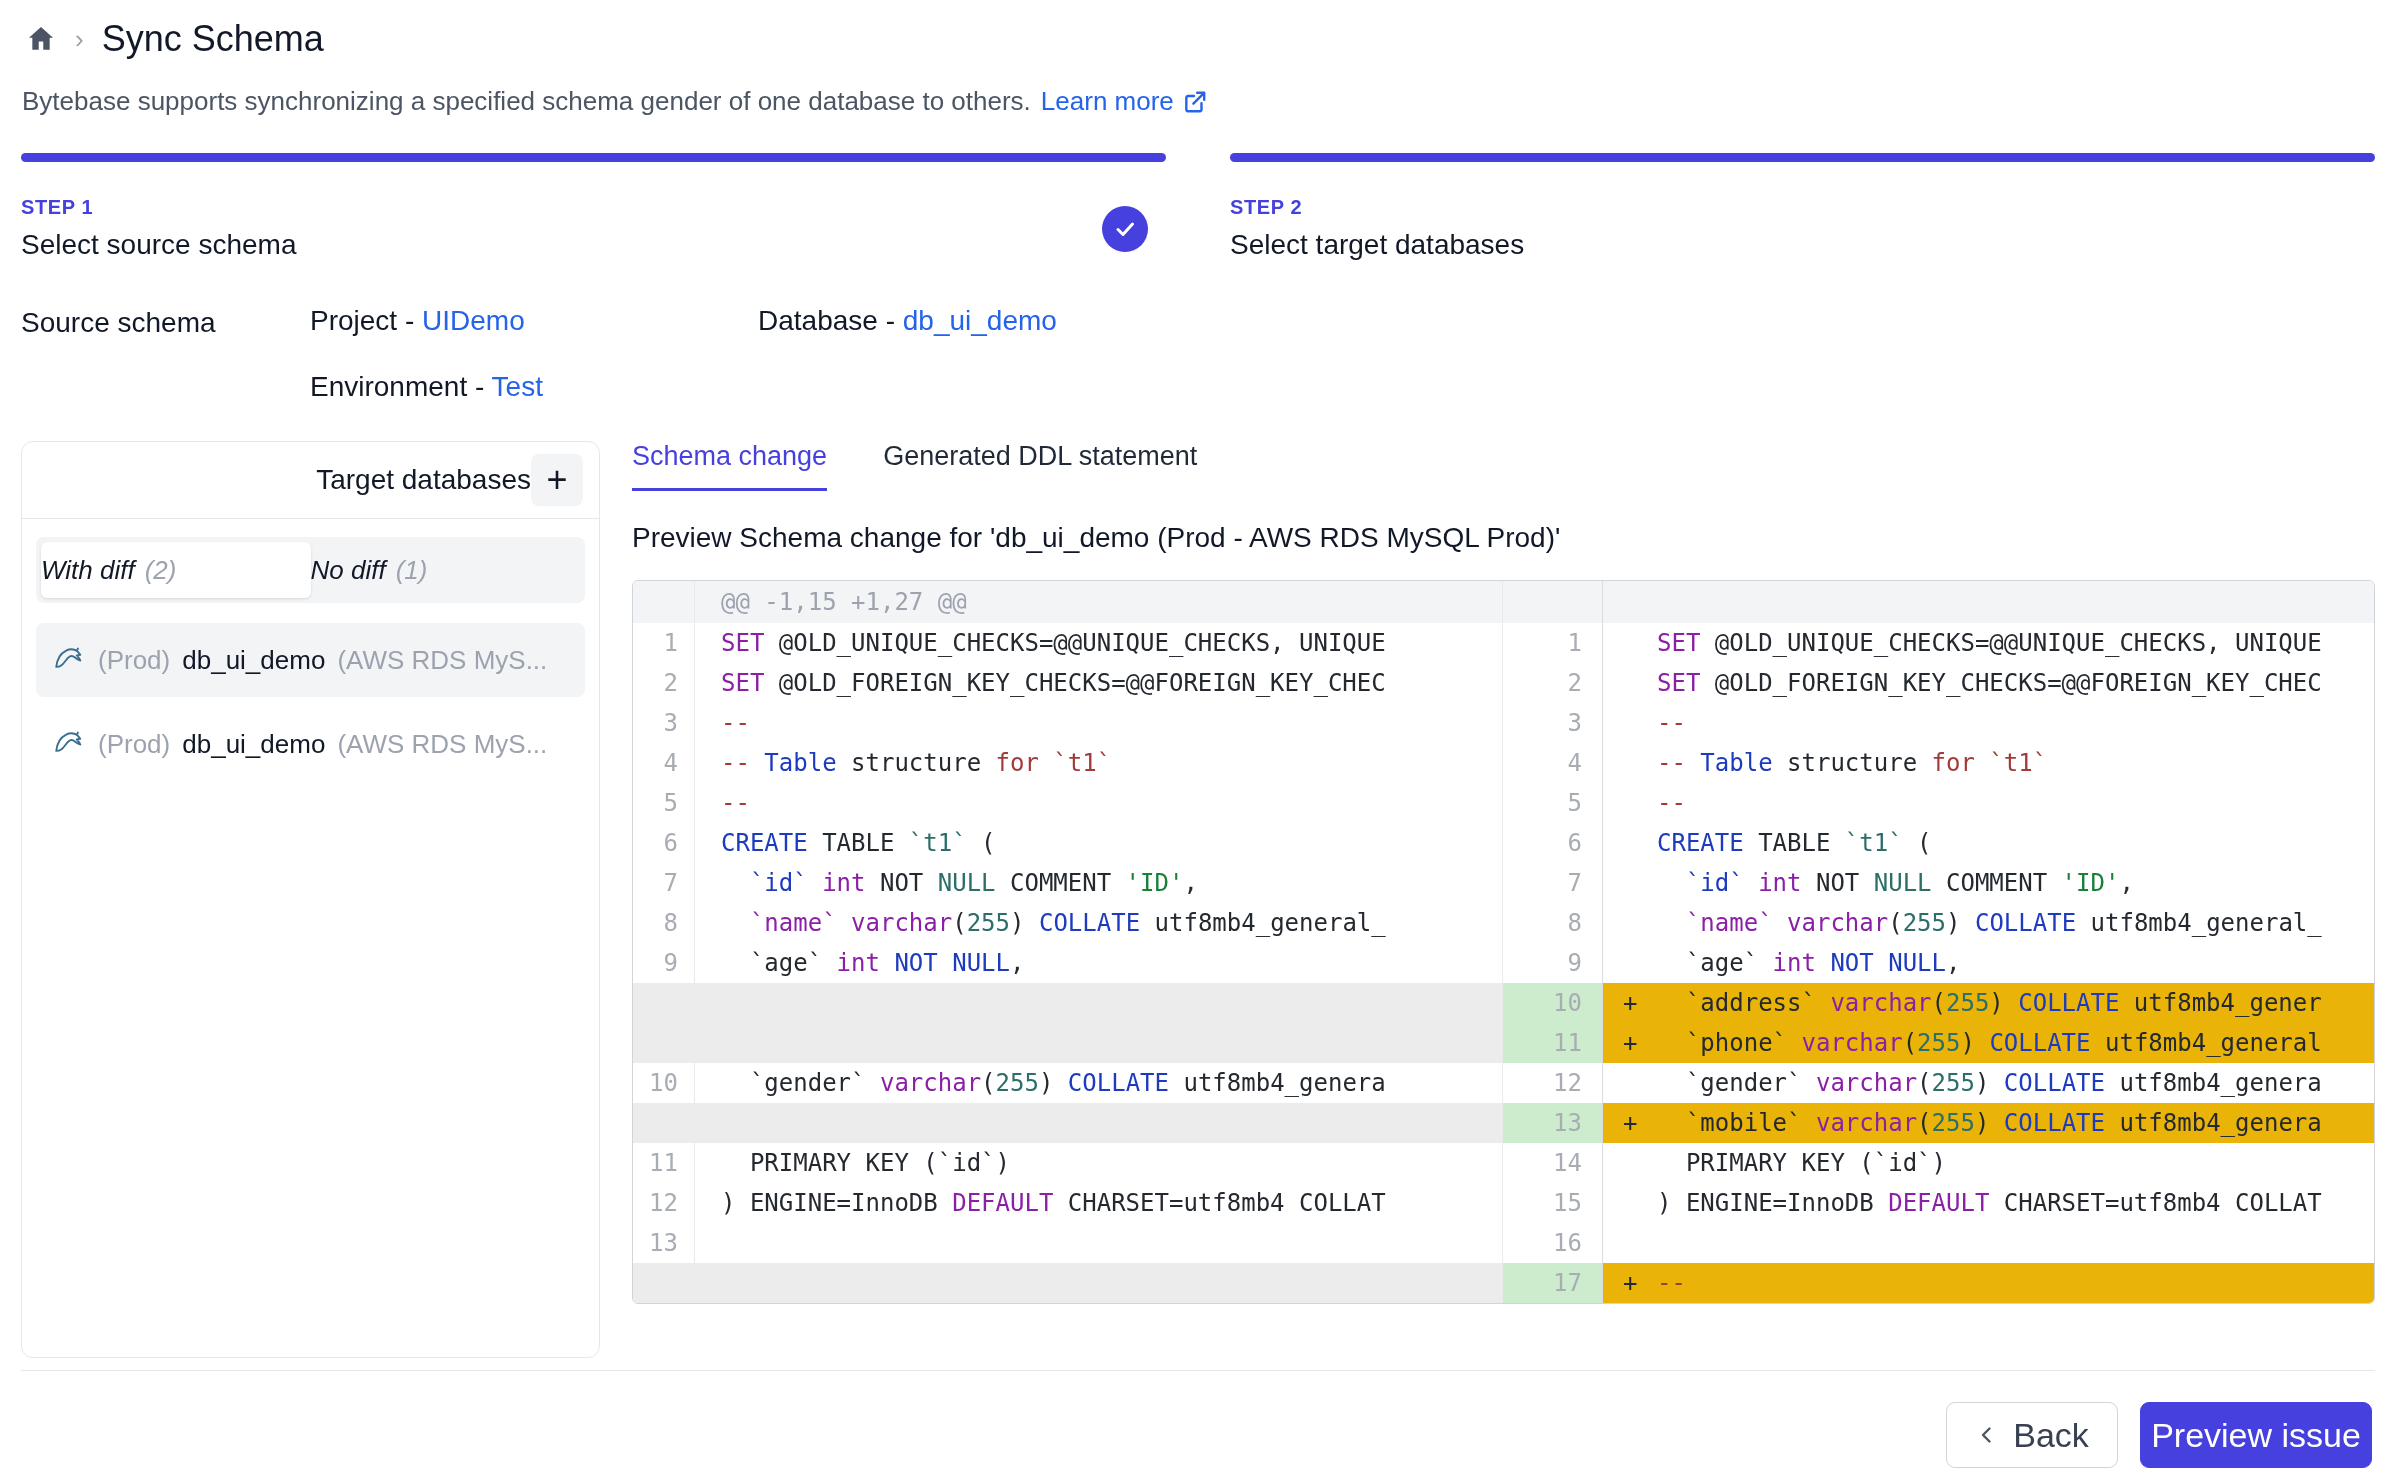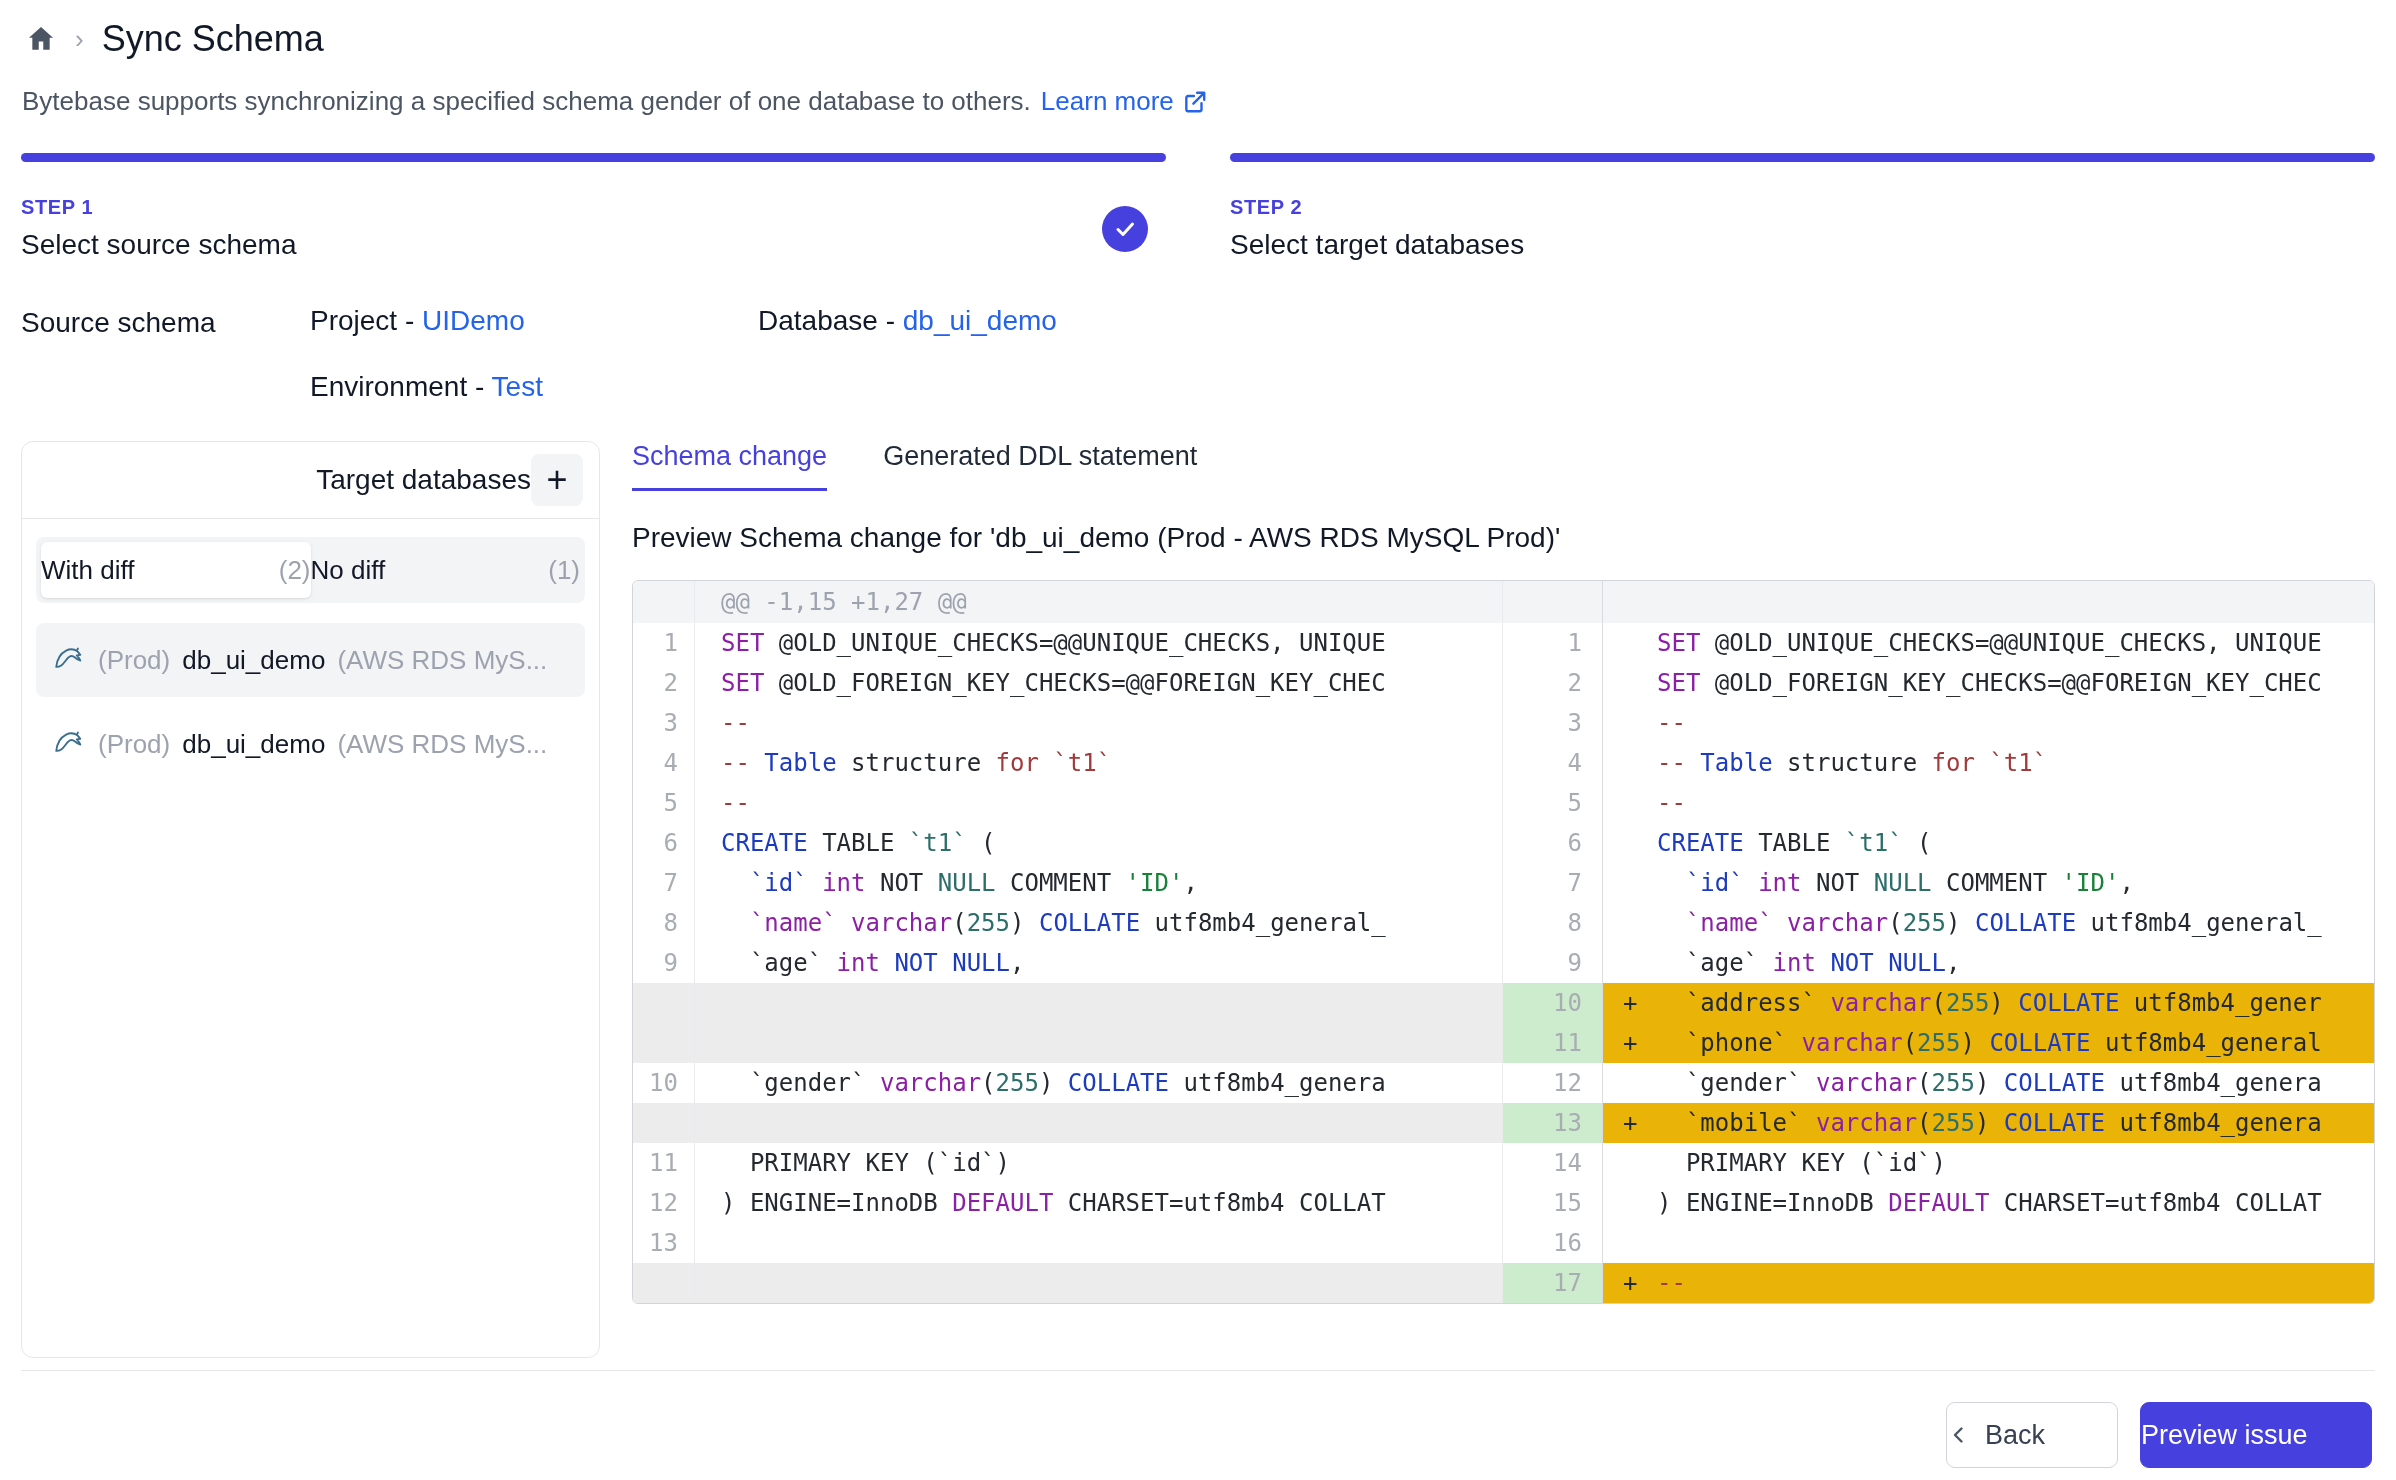--- a/index.html
+++ b/index.html
@@ -37,22 +37,22 @@
   .src-field a { color:#2563eb; text-decoration:none; cursor:pointer; }
 
   
   .main { display:flex; margin-top:38px; align-items:flex-start; }
   .left-panel { width:579px; border:1px solid #e5e7eb; border-radius:12px; height:917px; background:#fff; flex:none; overflow:hidden; }
   .lp-head { height:77px; display:flex; align-items:center; justify-content:flex-end; padding:0 16px 0 34px; border-bottom:1px solid #e5e7eb; }
   .lp-title { font-size:28px; font-weight:500; }
   .lp-add { width:52px; height:52px; border-radius:8px; background:#f3f4f6; border:none; font-size:36px; line-height:1;
     color:#111827; display:flex; align-items:center; justify-content:center; cursor:pointer; font-weight:300; }
   .seg { margin:18px 14px 0 14px; background:#f3f4f6; border-radius:8px; padding:5px; display:flex; }
-  .seg-item { flex:1; height:56px; display:flex; align-items:center; justify-content:space-between; gap:10px;
-    font-size:26px; border-radius:6px; color:#111827; cursor:pointer; }
+  .seg-item { flex:1; height:56px; display:flex; align-items:center; justify-content:flex-start; gap:10px;
+    font-size:26px; border-radius:6px; color:#111827; cursor:pointer;font-style:italic; }
   .seg-item .cnt { color:#9ca3af; }
   .seg-item.active { background:#ffffff; box-shadow:0 1px 3px rgba(0,0,0,.12); }
   .db-list { margin-top:20px; }
   .db-item { margin:0 14px 10px 14px; height:74px; border-radius:8px; display:flex; align-items:center; gap:12px;
     padding:0 14px 0 16px; font-size:26px; cursor:pointer; white-space:nowrap; overflow:hidden; }
   .db-item.selected { background:#f3f4f6; }
   .db-env, .db-detail { color:#9ca3af; }
   .db-name { color:#111827; font-weight:500; }
   .db-detail { overflow:hidden; text-overflow:ellipsis; }
 
@@ -76,21 +76,21 @@
   .rgut { color:#a8adb3; text-align:right; padding-right:20px; border-right:1px solid #d8dbe0; }
   .rcode { padding-left:20px; }
   .rcode .marker { display:inline-block; width:34px; color:#24292f; }
   .gapL { background:#ececec; }
   .addG { background:#cdeccd; }
   .addC { background:#eab308; }
 
   
   .footer-divider { position:absolute; left:21px; right:21px; top:1370px; border-top:1px solid #e5e7eb; }
   .footer { position:absolute; right:24px; top:1402px; display:flex; gap:22px; }
-  .btn { height:66px; border-radius:9px; font-size:27px; display:flex; align-items:center; justify-content:flex-start; cursor:pointer; }
+  .btn { height:66px; border-radius:9px; font-size:34px; display:flex; align-items:center; justify-content:center; cursor:pointer; }
   .btn-back { width:172px; background:#fff; border:1px solid #d1d5db; color:#374151; gap:14px; font-weight:400; }
   .btn-primary { width:232px; background:#4640de; border:1px solid #4640de; color:#fff; font-weight:500; }
 </style>
 </head>
 <body>
 
 <div class="page">
 
   <div class="crumbs">
     <span style="display:flex;">

